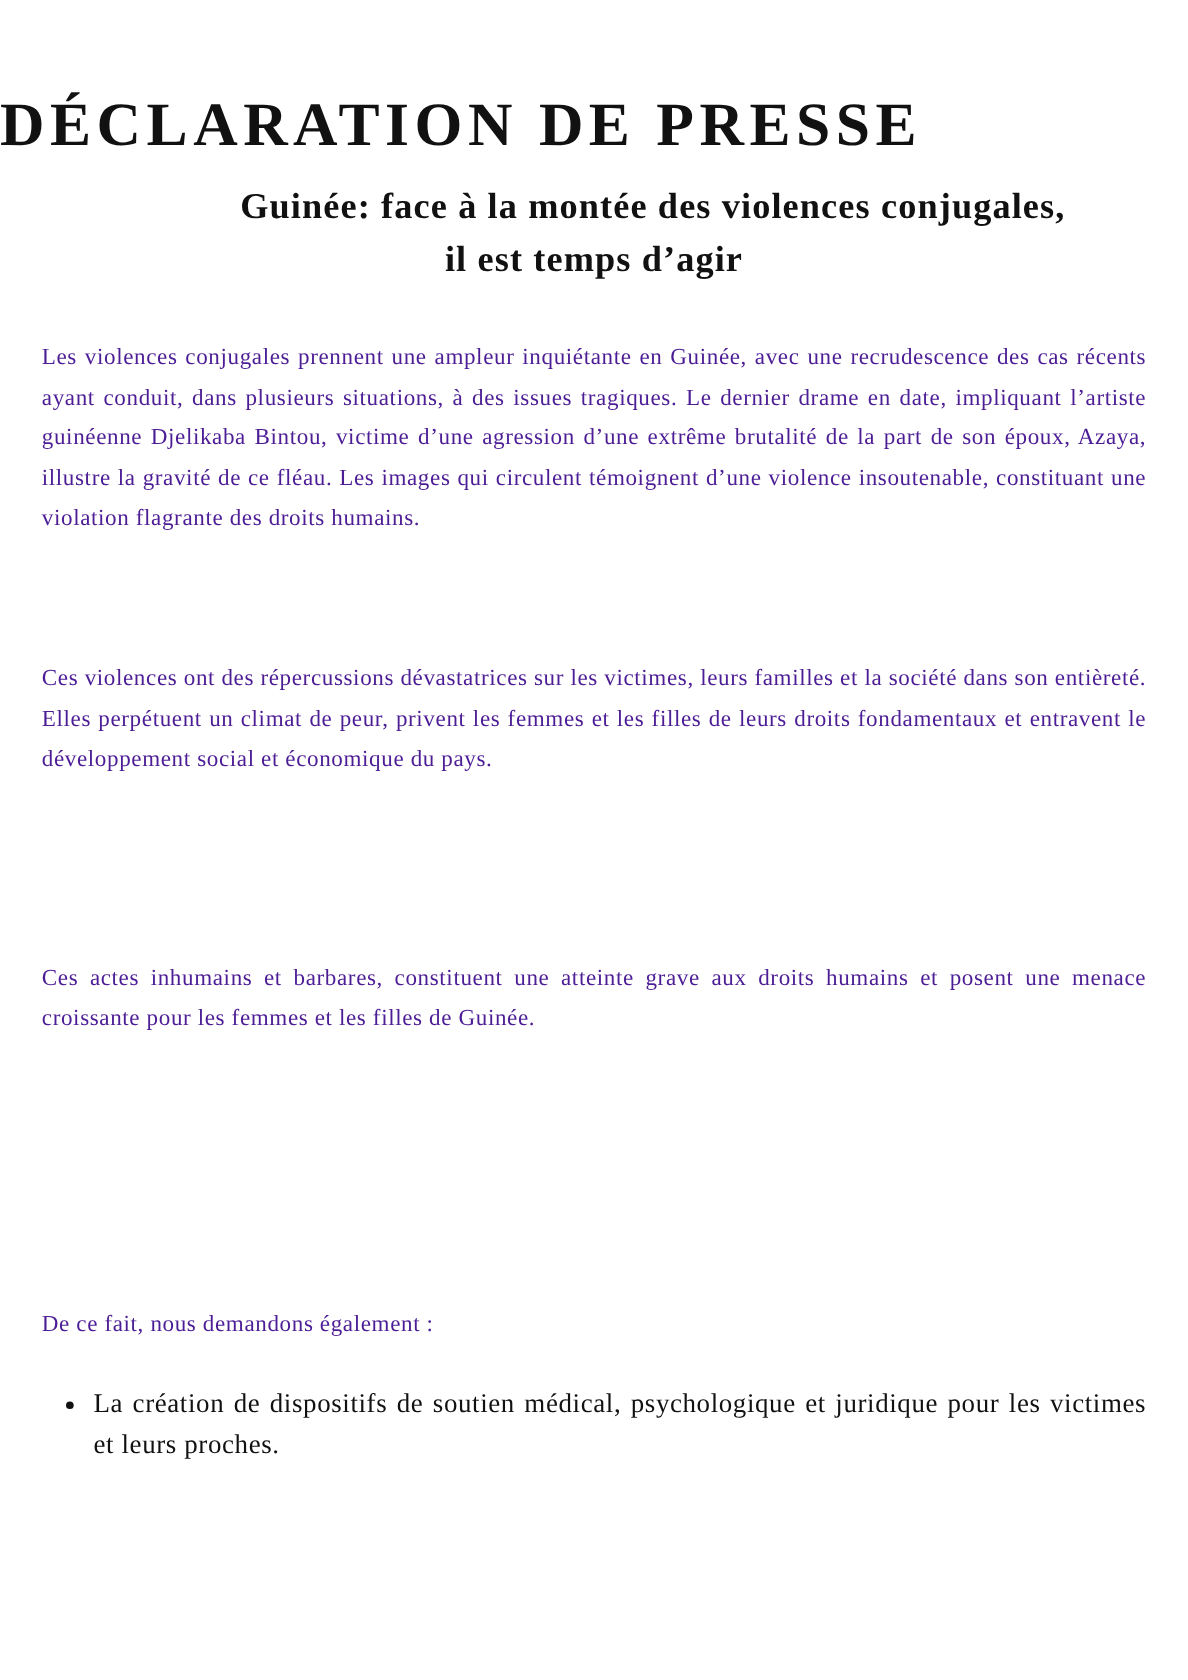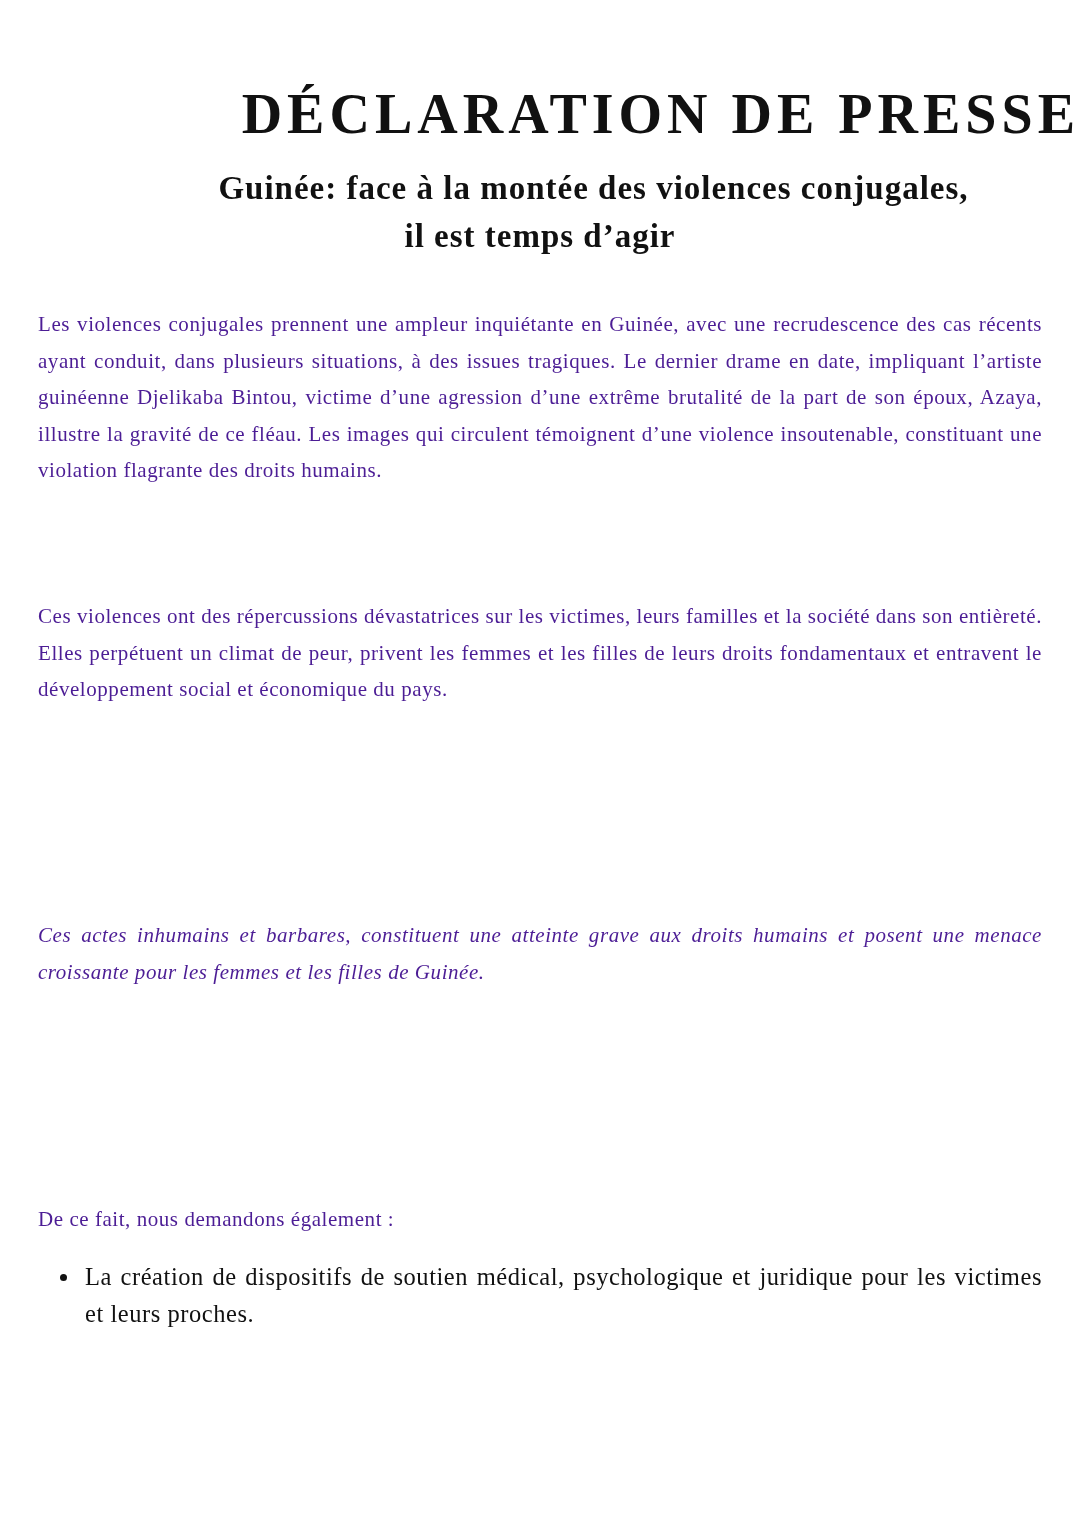--- a/index.html
+++ b/index.html
@@ -20,21 +20,21 @@
       left: 0;
       top: 0;
       width: 1080px;
       height: 1527px;
     }
     .title {
       position: absolute;
       left: 0;
       top: 80px;
       width: 1080px;
-      text-align: right;
+      text-align: left;
       font-weight: bold;
       font-size: 56px;
       letter-spacing: 5px;
       line-height: 68px;
       margin: 0;
       color: #111111;
     }
     .subtitle {
       position: absolute;
       left: 0;
@@ -62,23 +62,23 @@
       margin: 0;
       font-size: 21px;
       line-height: 36.6px;
       text-align: justify;
       letter-spacing: 0.55px;
       color: #4c1d95;
     }
     #p1 { top: 306px; }
     #p2 { top: 598px; }
     #p3 { top: 782px; }
-    #p4 { top: 917px; font-style: italic; }
+    #p4 { top: 870px; }
     #p5 { top: 1038px; }
-    #p6 { top: 1185px; margin-top: 16px; }
+    #p6 { top: 1185px; }
     .demands {
       position: absolute;
       left: 58px;
       top: 1259px;
       width: 984px;
       margin: 0;
       padding: 0;
       list-style: none;
     }
     .demand-item {

